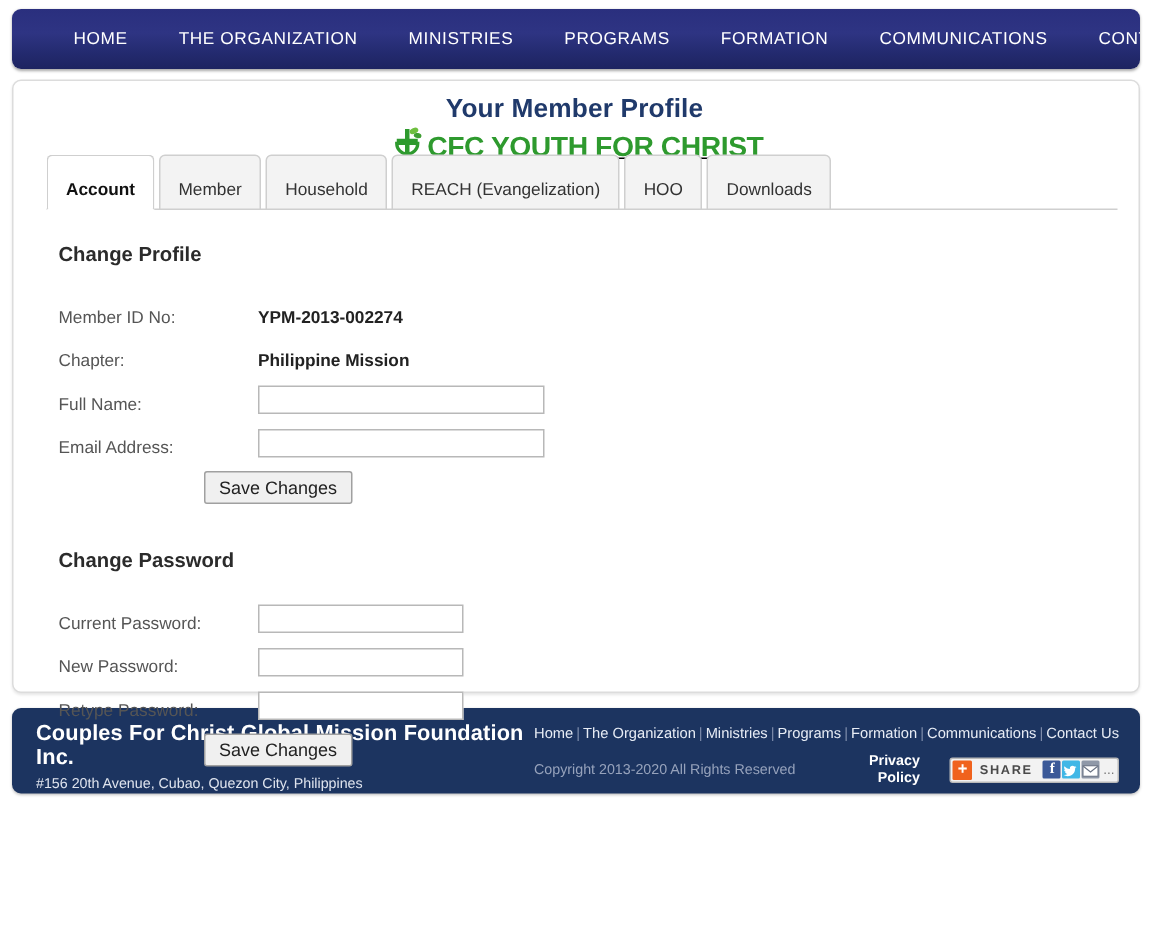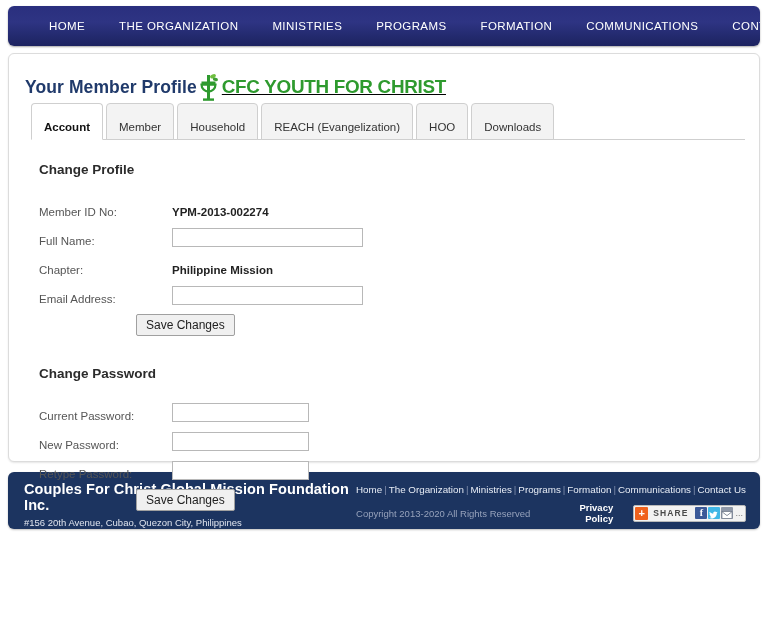--- a/index.html
+++ b/index.html
@@ -47,23 +47,24 @@
     border-radius: 6px;
     box-shadow: 0 1px 2px rgba(0,0,0,.10);
     height: 409px;
     position: relative;
     padding: 0;
   }
 
   .card-head {
     display: flex;
     align-items: center;
-    justify-content: flex-start;
+    justify-content: center;
     padding: 14px 18px 0 16px;
     height: 52px;
+    flex-direction: column;
   }
   .page-title {
     font-size: 17.5px;
     font-weight: bold;
     color: #203a6b;
     letter-spacing: .1px;
   }
 
   
   .logo { display: flex; align-items: center; gap: 3px; text-decoration: underline; }
@@ -292,27 +293,27 @@
     <div class="form-wrap">
 
       <div class="section-title">Change Profile</div>
 
       <div class="frow">
         <div class="flabel">Member ID No:</div>
         <div class="fvalue">YPM-2013-002274</div>
       </div>
 
       <div class="frow">
+        <div class="flabel">Chapter:</div>
+        <div class="fvalue">Philippine Mission</div>
+      </div>
+
+      <div class="frow">
         <div class="flabel">Full Name:</div>
         <input class="finput wide" type="text" value="" style="">
-      </div>
-
-      <div class="frow">
-        <div class="flabel">Chapter:</div>
-        <div class="fvalue">Philippine Mission</div>
       </div>
 
       <div class="frow">
         <div class="flabel">Email Address:</div>
         <input class="finput wide" type="text" value="" style="">
       </div>
 
       <div class="btn-row">
         <button class="btn">Save Changes</button>
       </div>

